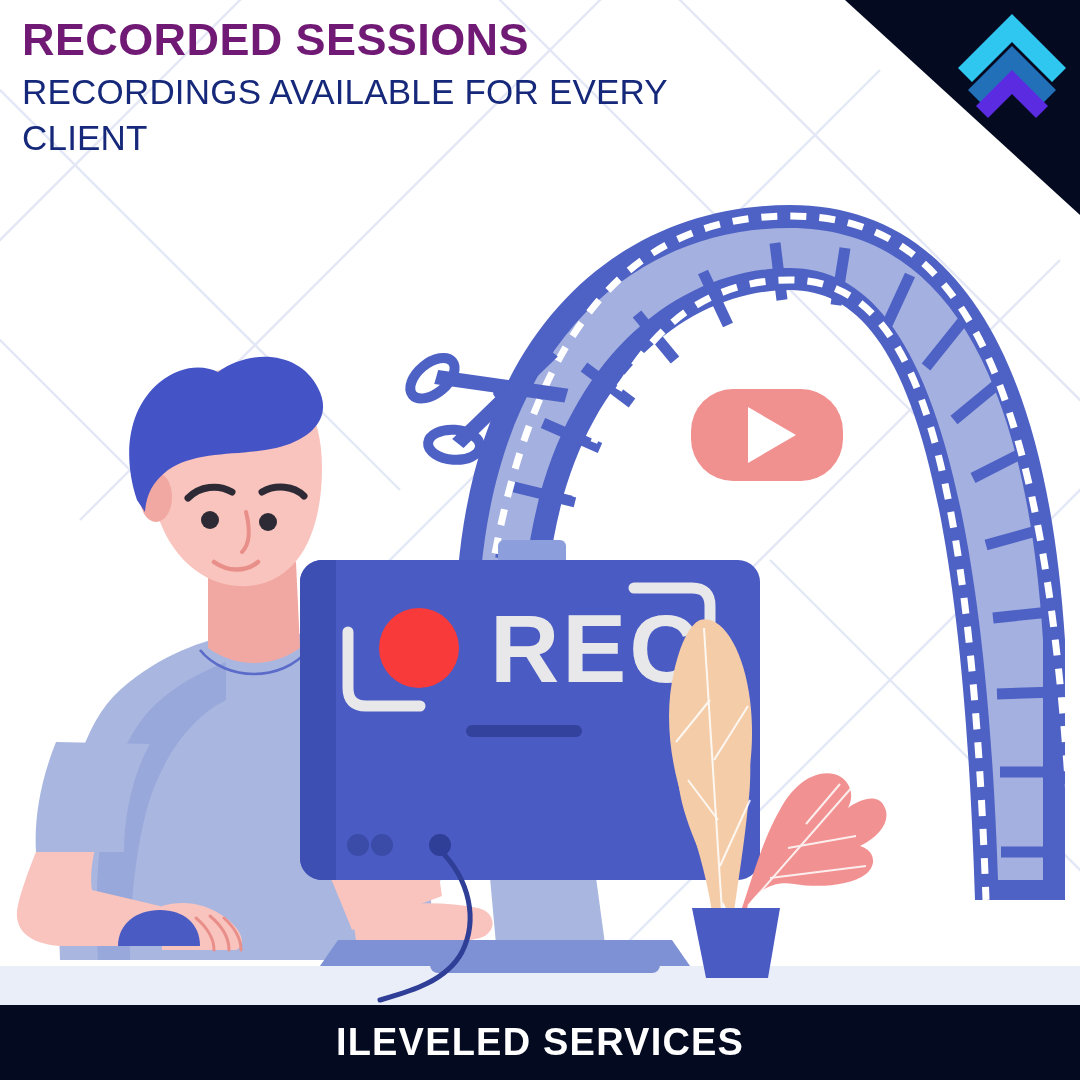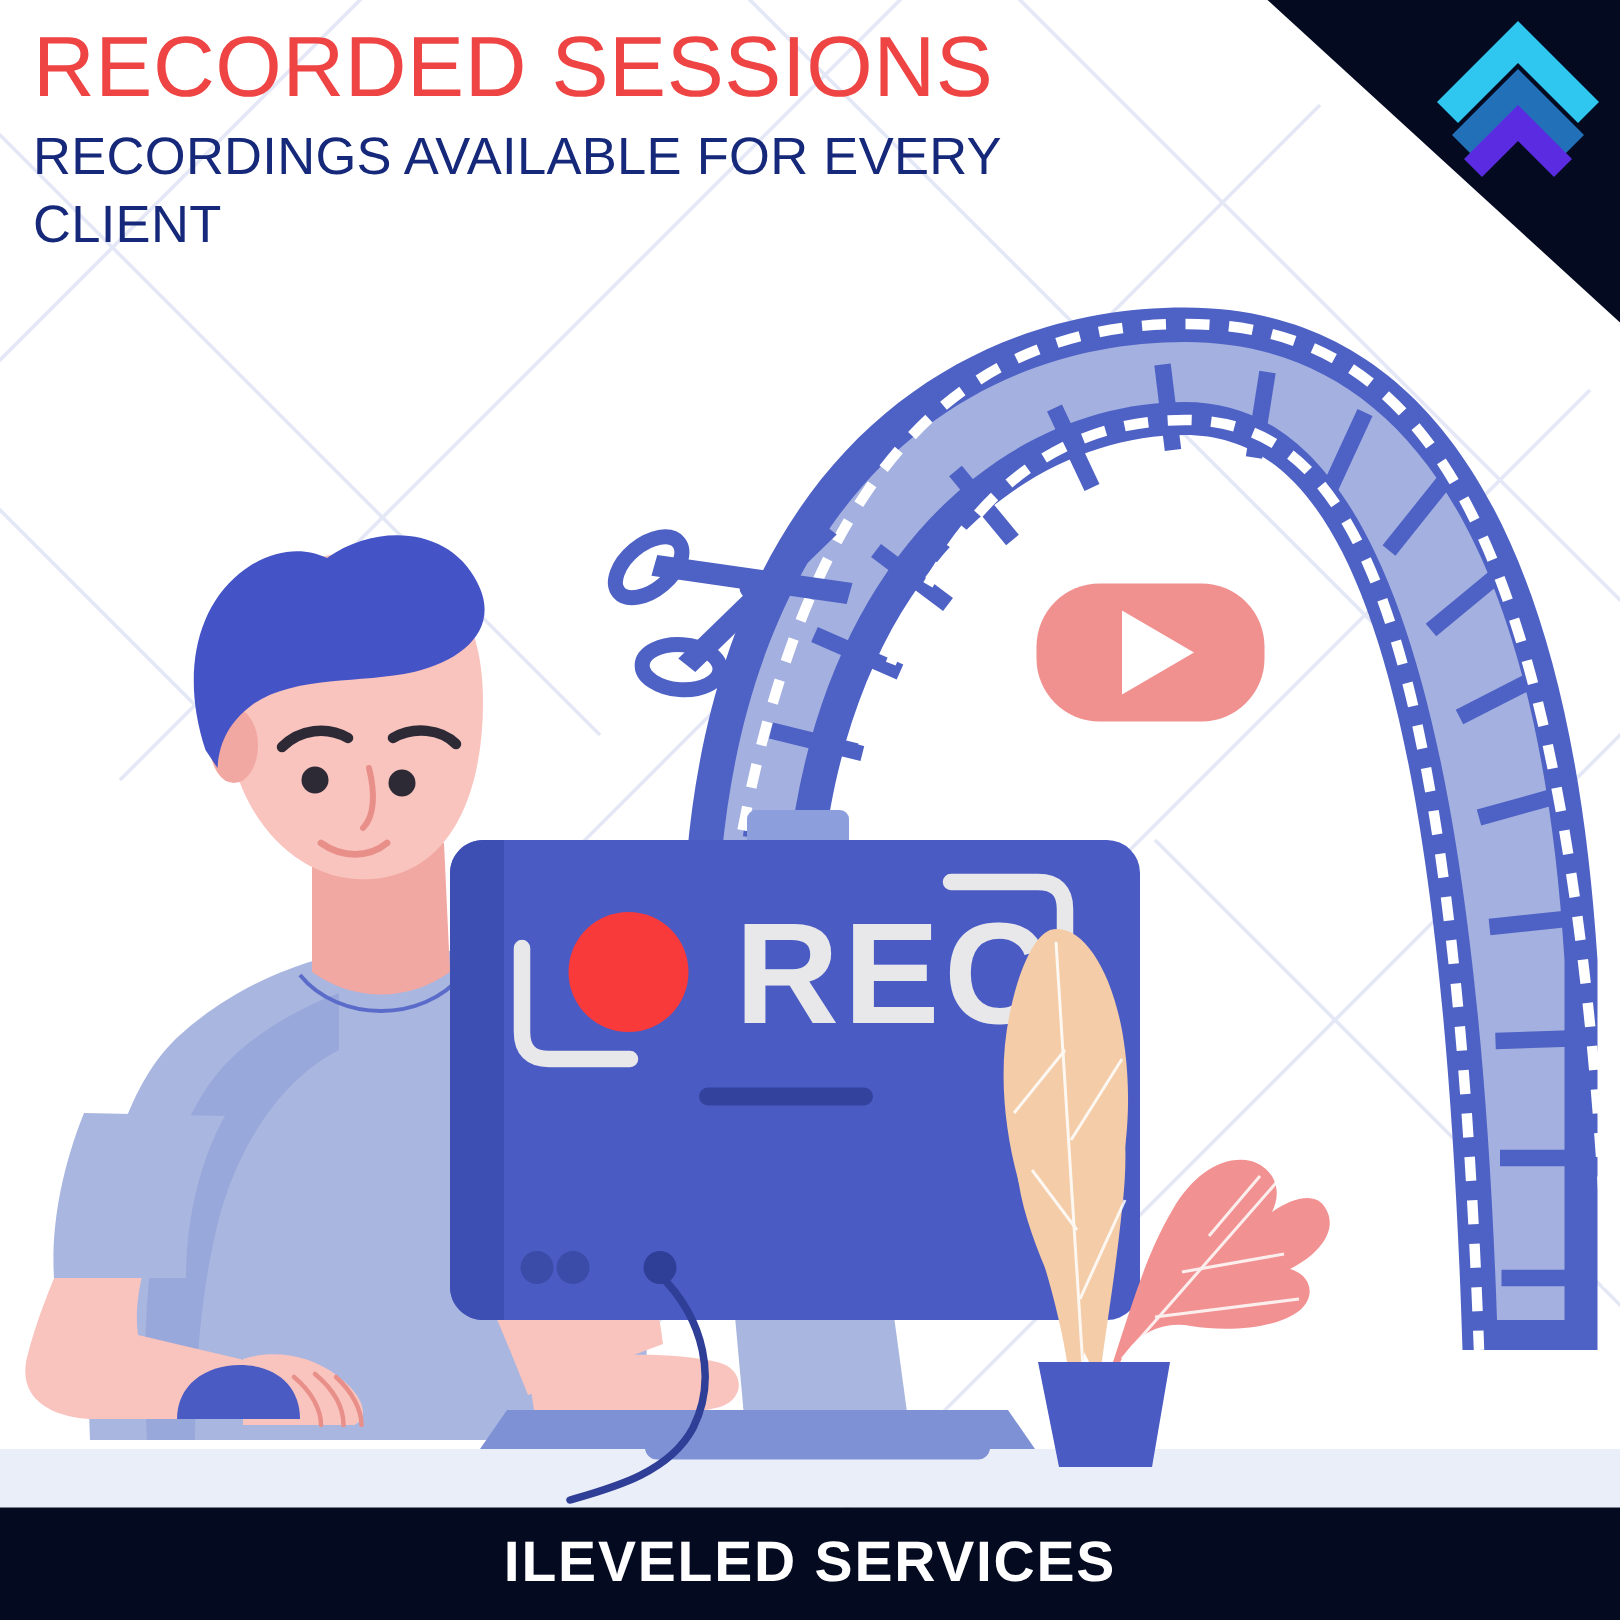--- a/index.html
+++ b/index.html
@@ -31,25 +31,25 @@
 
   
   .heading-block{
     position:absolute;left:22px;top:16px;
     width:780px;
     z-index:7;
   }
   .title{
     margin:0;
     font-family:"Liberation Sans",sans-serif;
-    font-weight:400;
-    font-size:57px;
+    font-weight:700;
+    font-size:45px;
     letter-spacing:0.4px;
     line-height:1.05;
-    color:#ef4444;
+    color:#701a75;
     white-space:nowrap;
   }
   .subtitle{
     margin:6px 0 0 0;
     font-family:Liberation Sans, sans-serif;
     font-weight:400;
     font-size:35px;
     letter-spacing:0.2px;
     line-height:1.30;
     color:#15287A;

